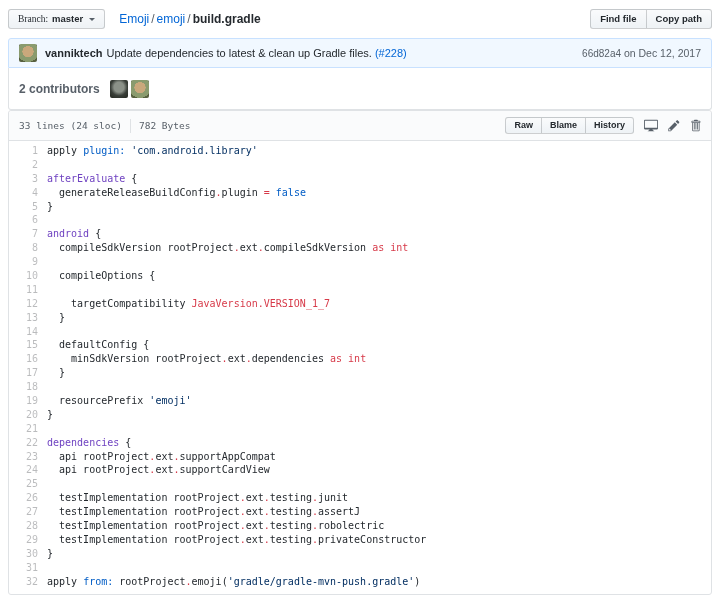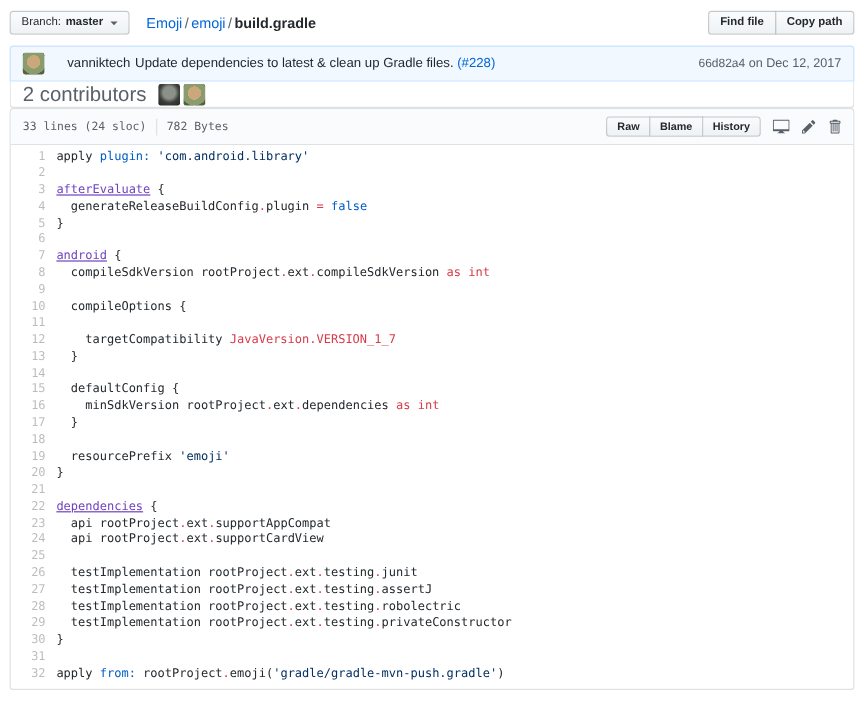--- a/index.html
+++ b/index.html
@@ -12,21 +12,21 @@
 
   
   .file-nav { display:flex; align-items:center; height:30px; }
   .btn {
     display:inline-flex; align-items:center; gap:4px;
     background:linear-gradient(-180deg,#fafbfc,#eff3f6 90%);
     border:1px solid rgba(27,31,35,.2); border-radius:3px;
     padding:4px 9px; font-size:9.5px; font-weight:700; color:#24292e;
     line-height:1.1; cursor:pointer; white-space:nowrap;
   }
-  .btn .normal { font-weight:400; }
+  .btn .normal { font-weight:400;font-family:Liberation Serif, serif; }
   .caret {
     display:inline-block; width:0; height:0; margin-left:2px;
     border:3.5px solid transparent; border-top-color:#586069; border-bottom-width:0;
   }
   .breadcrumb { margin-left:14px; font-size:12px; }
   .breadcrumb a { color:#0366d6; text-decoration:none; }
   .breadcrumb .sep { color:#586069; padding:0 2px; }
   .breadcrumb .final { font-weight:700; color:#24292e; }
   .spacer { flex:1; }
   .btn-group { display:inline-flex; }
@@ -36,31 +36,31 @@
 
   
   .commit-tease {
     margin-top:4px; background:#f1f8ff; border:1px solid #c8e1ff;
     border-radius:3px 3px 0 0; height:30px; display:flex; align-items:center;
     padding:0 10px; font-size:11px;
   }
   .avatar { width:18px; height:18px; border-radius:2px; flex:0 0 auto; }
   .avatar-vanniktech { background:radial-gradient(circle at 50% 42%, #caa87c 0 40%, #8a9b6e 41% 75%, #57603f 76%); }
   .avatar-dark { background:radial-gradient(circle at 50% 40%, #8b9188 0 35%, #3a3f39 60%, #23261f 100%); }
-  .commit-author { font-weight:400; color:#24292e; text-decoration:none; margin:0 4px 0 19px; }
+  .commit-author { font-weight:700; color:#24292e; text-decoration:none; margin:0 4px 0 8px; }
   .commit-msg { color:#24292e; text-decoration:none; }
   .commit-pr { color:#0366d6; text-decoration:none; margin-left:3px; }
   .commit-meta { color:#586069; font-size:10.5px; }
   .commit-sha { font-family:Liberation Sans, sans-serif; font-size:10px; color:#586069; text-decoration:none; }
 
   
   .contributors {
     border:1px solid #dfe2e5; border-top:0; border-radius:0 0 3px 3px;
-    height:22px; display:flex; align-items:center; padding:0 10px;
-    font-size:17px; color:#586069;
+    height:42px; display:flex; align-items:center; padding:0 10px;
+    font-size:12px; color:#586069;font-weight:bold;
   }
   .contributors .label { color:#586069; text-decoration:none; margin-right:10px; }
   .contributors .avatar { margin-right:3px; }
 
   
   .file-box { margin-top:0; border:1px solid #dfe2e5; border-radius:3px; }
   .file-header {
     background:#fafbfc; border-bottom:1px solid #dfe2e5; border-radius:3px 3px 0 0;
     display:flex; align-items:center; padding:3px 10px; height:30px;
   }
@@ -73,21 +73,21 @@
 
   
   .blob-wrapper { padding:3px 0 5px 0; overflow:hidden; }
   .code-line { display:flex; height:13.9px; line-height:13.9px; font-family:"DejaVu Sans Mono", monospace; font-size:10px; }
   .ln { width:38px; text-align:right; padding-right:9px; color:rgba(27,31,35,.3); flex:0 0 auto; cursor:pointer; }
   .lc { white-space:pre; color:#24292e; }
   .tok-p { color:#24292e;text-align:right; }
   .tok-k { color:#d73a49; }
   .tok-c { color:#005cc5; }
   .tok-s { color:#032f62; }
-  .tok-e { color:#6f42c1;text-decoration:underline; }
+  .tok-e { color:#6f42c1; }
 </style>
 </head>
 <body>
 
 <div class="container">
 
   <div class="file-nav">
     <button class="btn">
       <span class="normal">Branch:</span>
       <span>master</span>

